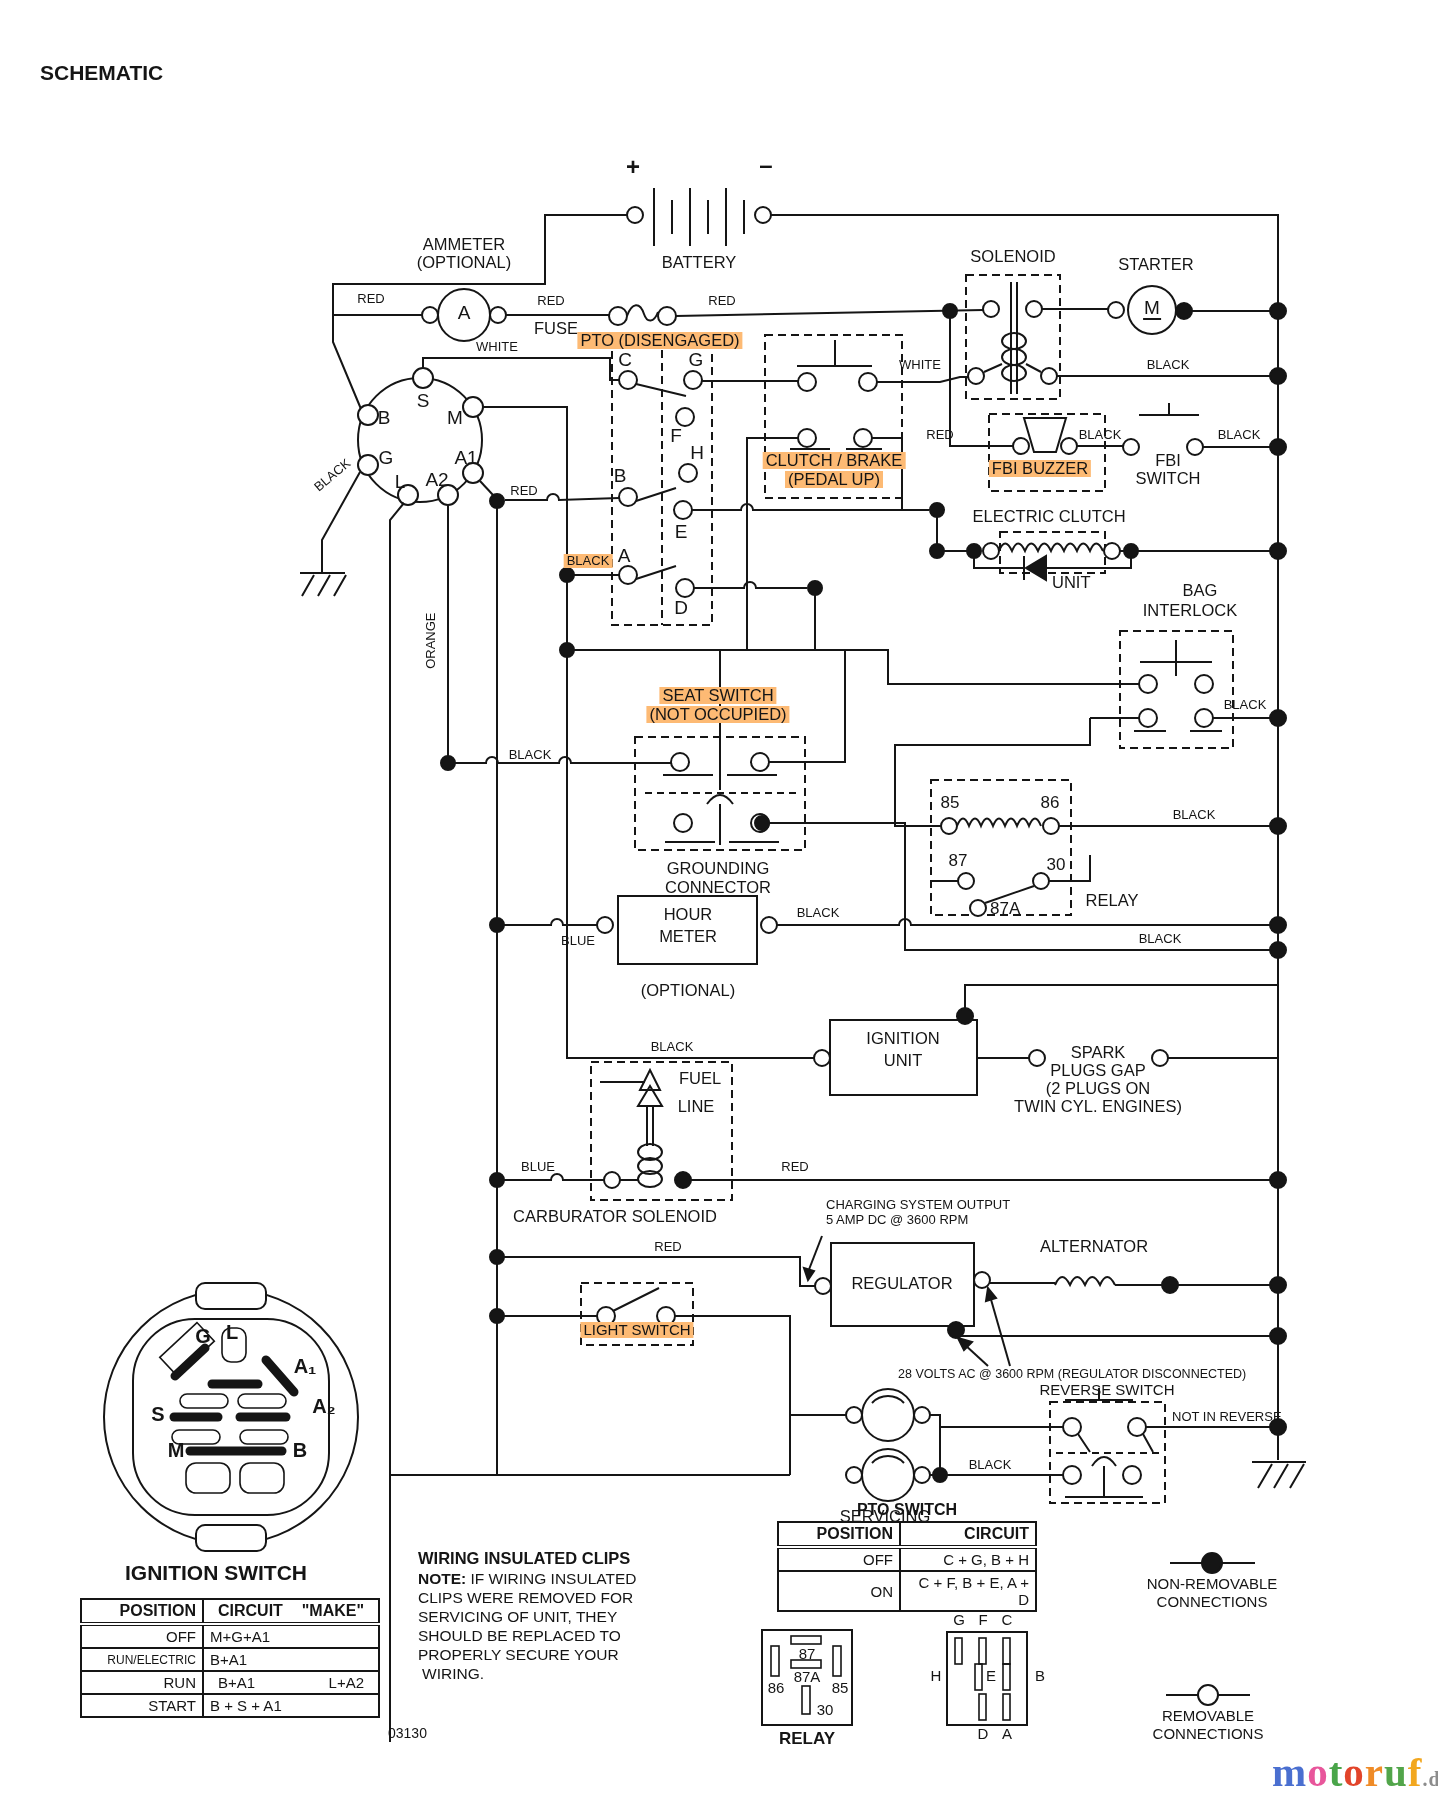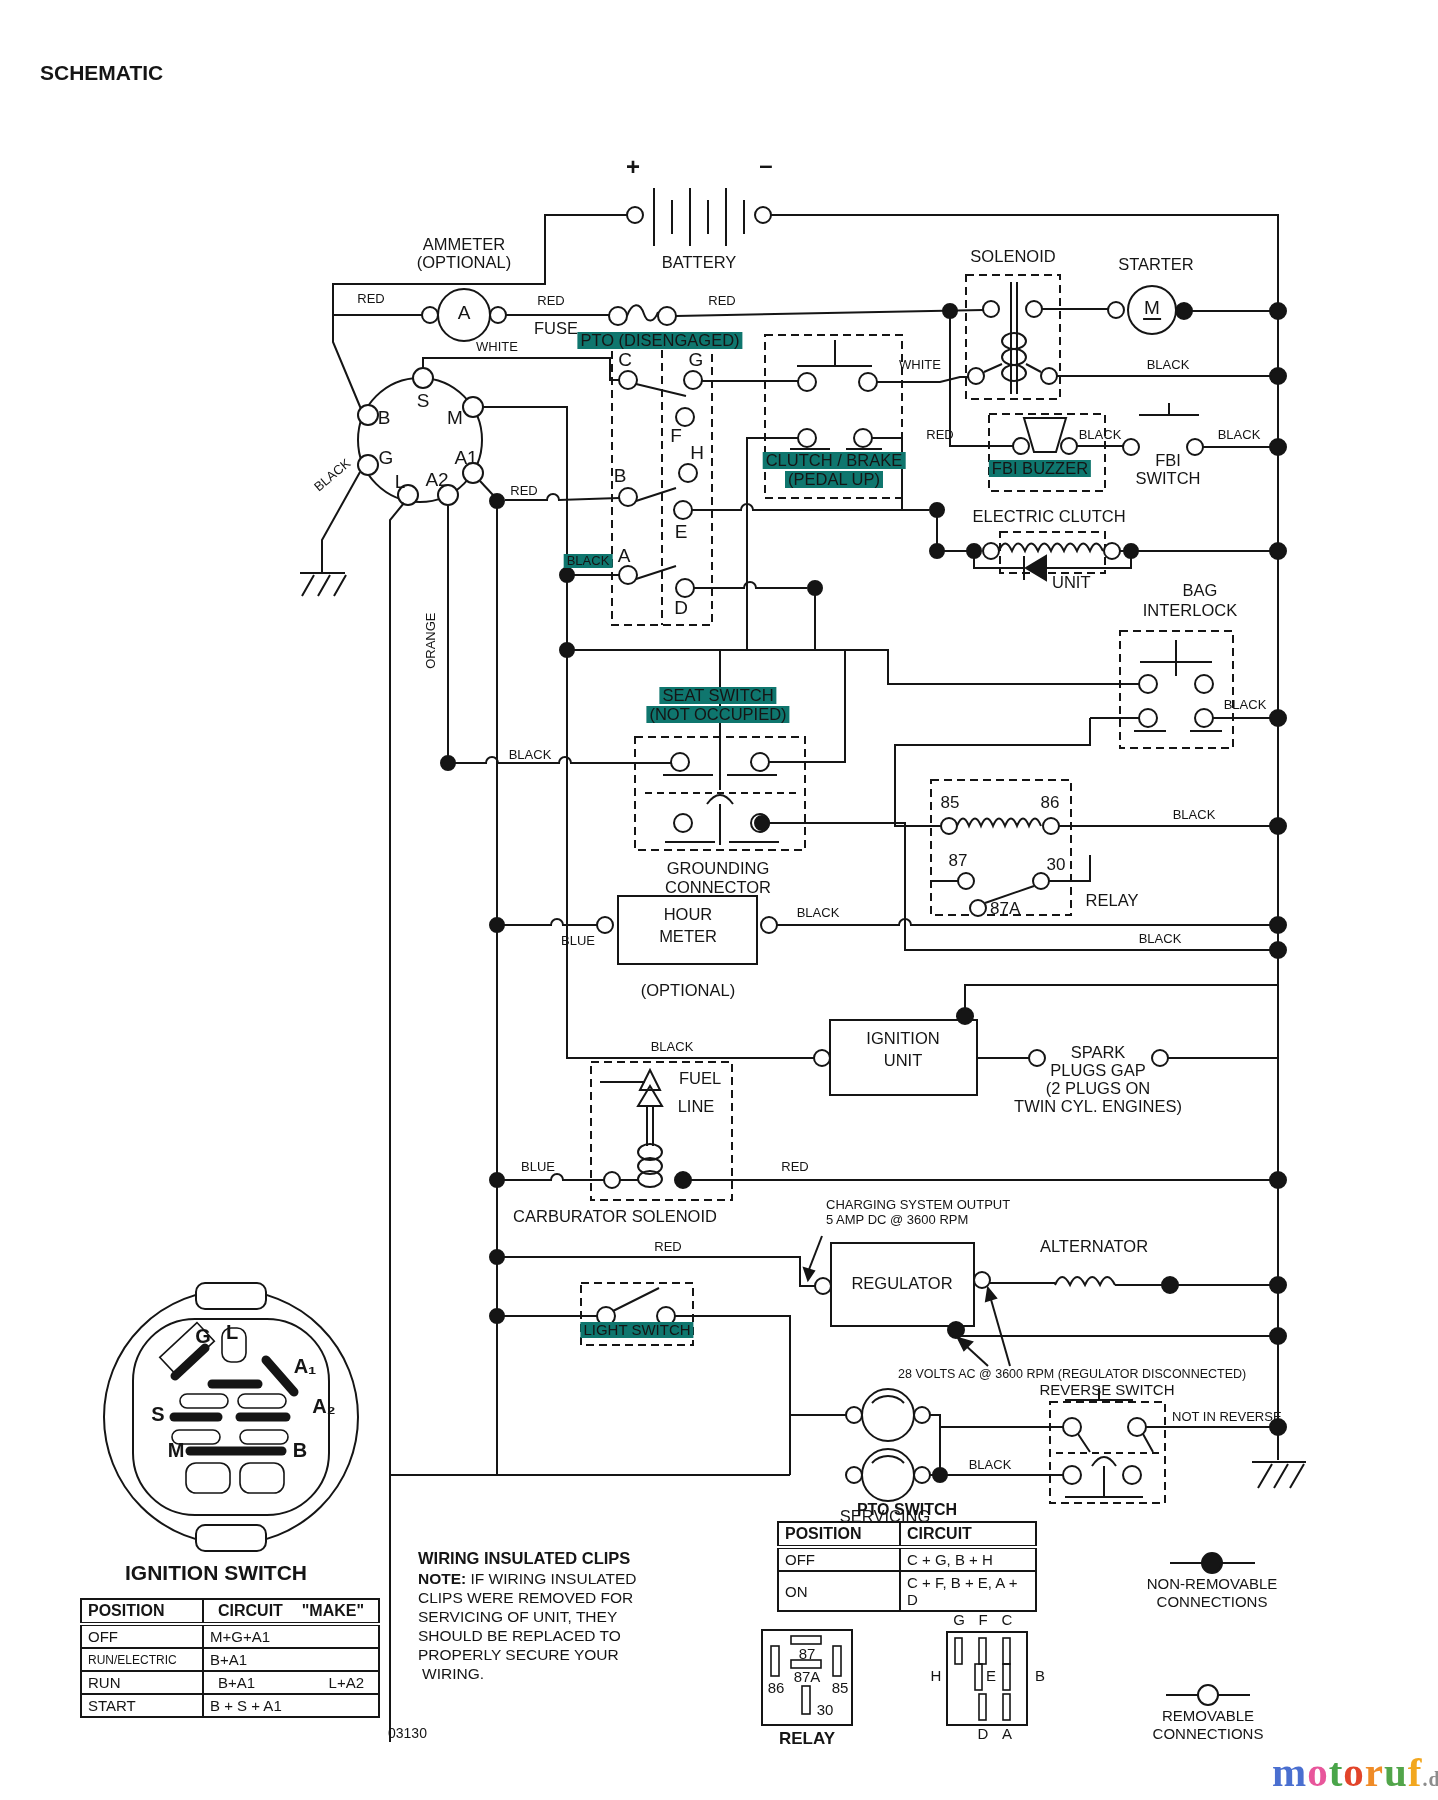--- a/index.html
+++ b/index.html
@@ -10,30 +10,30 @@
   .c{transform:translateX(-50%);text-align:center;}
   .comp{font-size:16.5px;}
   .comp15{font-size:15px;}
   .wire{font-size:13px;}
   .pin{font-size:19px;}
   .pin18{font-size:17px;}
   .plug{font-size:20px;font-weight:bold;}
   .t1{font-size:26px;font-weight:bold;}
   .t2{font-size:21px;font-weight:bold;}
   .sign{font-size:24px;font-weight:bold;}
-  .bg{background:#0f766e;padding:0 3px;}
+  .bg{background:#fdba74;padding:0 3px;}
   .b{font-weight:bold;}
   .s15{font-size:15px;}
   .s14{font-size:14px;}
   .s12{font-size:12.5px;}
   .underM{border-bottom:2px solid #151515;padding:0 1px;}
   .rot90{transform:rotate(-90deg);transform-origin:left center;}
   .rot40{transform:rotate(-40deg);transform-origin:left center;}
   table.sch{position:absolute;border-collapse:collapse;background:#fff;}
-  table.sch td,table.sch th{border:2px solid #151515;padding:2px 6px;font-size:15px;text-align:left;}
+  table.sch td,table.sch th{border:2px solid #151515;padding:2px 6px;font-size:15px;text-align:right;}
   table.sch th{font-weight:bold;font-size:16px;}
   table.sch tr.hdr th{border-bottom:4px double #151515;}
   #igtab{left:80px;top:1598px;width:300px;}
   #ptotab{left:777px;top:1521px;width:260px;}
   .splitcell{display:flex;justify-content:space-between;padding:0 8px;}
   #logo{position:absolute;left:1272px;top:1748px;font-family:"Liberation Serif",serif;font-weight:bold;font-size:41px;letter-spacing:1px;}
   #logo .de{font-size:20px;font-weight:bold;}
   .notel{font-size:15.5px;}
 </style>
 </head>

